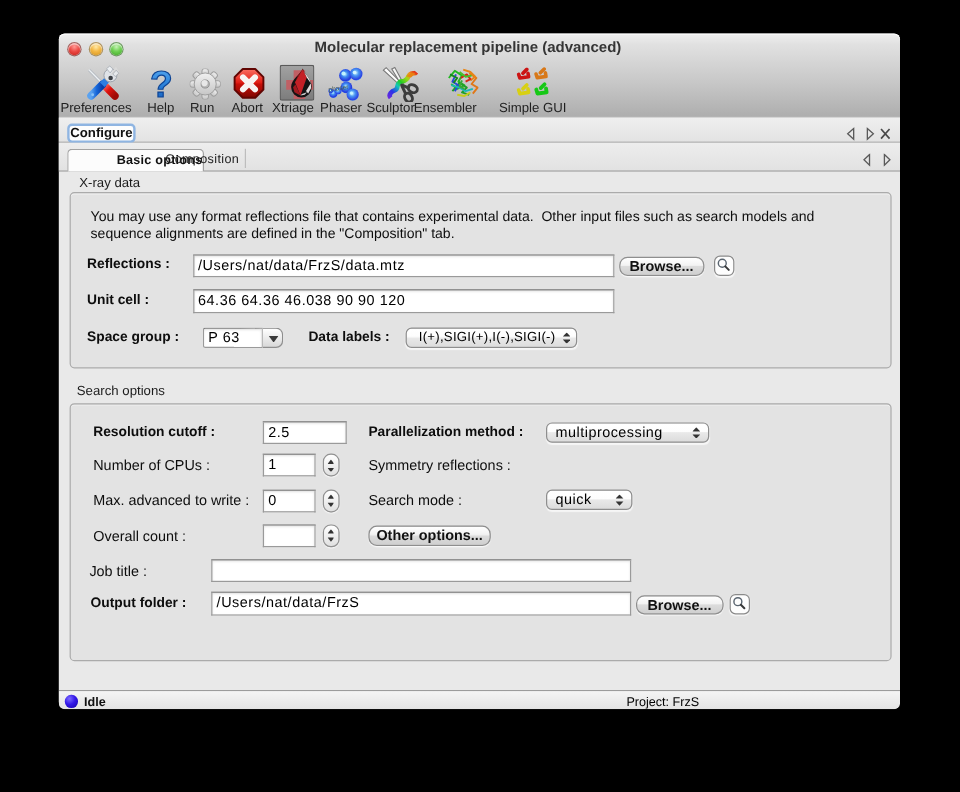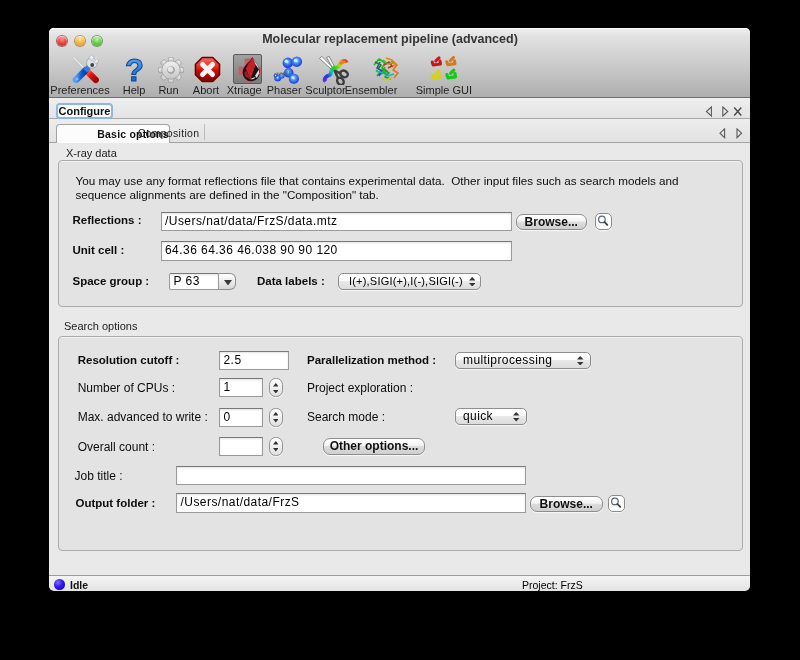--- a/index.html
+++ b/index.html
@@ -302,21 +302,21 @@
   </div>
 
   <div class="lbl" style="left:28.7px;top:353px;">Number of CPUs :</div>
   <div class="tf" style="left:170px;top:350px;width:38px;height:17px;">1</div>
   <div class="spin" style="left:219.5px;top:350px;">
       <svg class="abs" style="left:3.2px;top:3.5px;" width="5.6" height="10.5" viewBox="0 0 5.6 10.5">
         <path d="M2.8 0 L5.6 3.6 L0 3.6 Z" fill="#333"></path>
         <path d="M2.8 10.5 L5.6 6.9 L0 6.9 Z" fill="#333"></path>
       </svg>
     </div>
-  <div class="lbl" style="left:258px;top:353px;">Project exploration :</div>
+  <div class="lbl" style="left:258px;top:353px;">Symmetry reflections :</div>
 
   <div class="lbl" style="left:28.7px;top:382px;">Max. advanced to write :</div>
   <div class="tf" style="left:170px;top:379.5px;width:38px;height:17px;">0</div>
   <div class="spin" style="left:219.5px;top:379.5px;">
       <svg class="abs" style="left:3.2px;top:3.5px;" width="5.6" height="10.5" viewBox="0 0 5.6 10.5">
         <path d="M2.8 0 L5.6 3.6 L0 3.6 Z" fill="#333"></path>
         <path d="M2.8 10.5 L5.6 6.9 L0 6.9 Z" fill="#333"></path>
       </svg>
     </div>
   <div class="lbl" style="left:258px;top:382px;">Search mode :</div>
@@ -328,21 +328,21 @@
   </div>
 
   <div class="lbl" style="left:28.7px;top:411.5px;">Overall count :</div>
   <div class="tf" style="left:170px;top:408.5px;width:38px;height:17px;"></div>
   <div class="spin" style="left:219.5px;top:408.5px;">
       <svg class="abs" style="left:3.2px;top:3.5px;" width="5.6" height="10.5" viewBox="0 0 5.6 10.5">
         <path d="M2.8 0 L5.6 3.6 L0 3.6 Z" fill="#333"></path>
         <path d="M2.8 10.5 L5.6 6.9 L0 6.9 Z" fill="#333"></path>
       </svg>
     </div>
-  <div class="btn" style="left:258px;top:409.5px;width:100px;height:15.5px;line-height:15.5px;margin-left:16px;">Other options...</div>
+  <div class="btn" style="left:258px;top:409.5px;width:100px;height:15.5px;line-height:15.5px;">Other options...</div>
 
   <div class="lbl" style="left:25.5px;top:440.5px;">Job title :</div>
   <div class="tf" style="left:126.5px;top:437.5px;width:345px;height:17.5px;"></div>
 
   <div class="lblb" style="left:26.5px;top:469px;">Output folder :</div>
   <div class="tf" style="left:127px;top:465px;width:344px;height:17.5px;">/Users/nat/data/FrzS</div>
   <div class="btn" style="left:481px;top:468px;width:70.5px;height:14px;line-height:14px;">Browse...</div>
   <div class="magbtn" style="left:559px;top:467px;">
       <svg width="15" height="15" style="position:absolute;left:0;top:0;">
         <circle cx="5.9" cy="5.4" r="3.3" fill="none" stroke="#5a6570" stroke-width="1.2"></circle>

